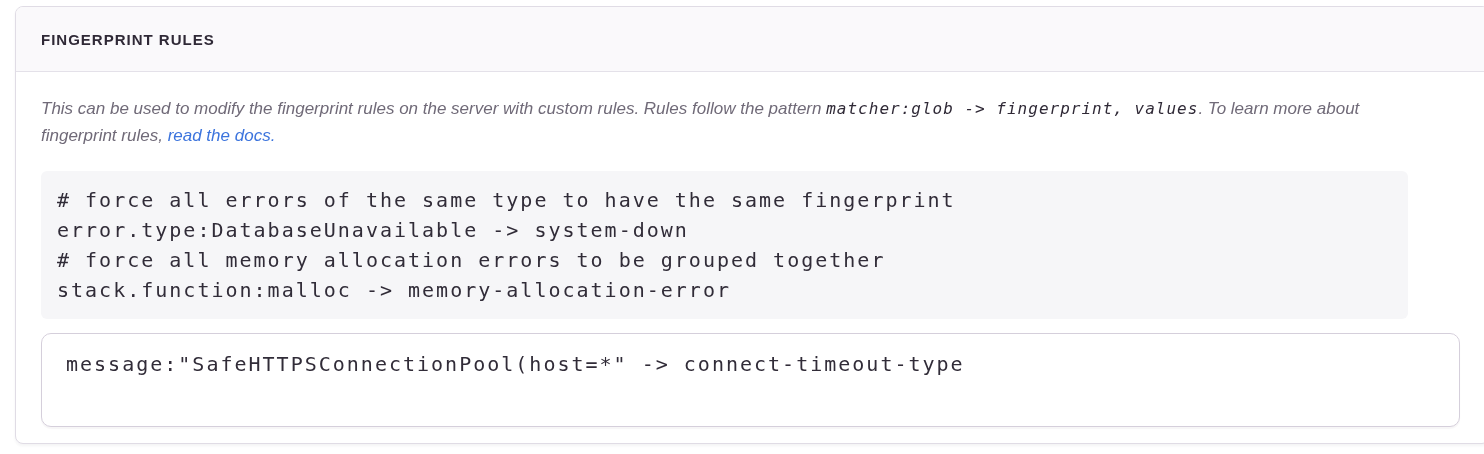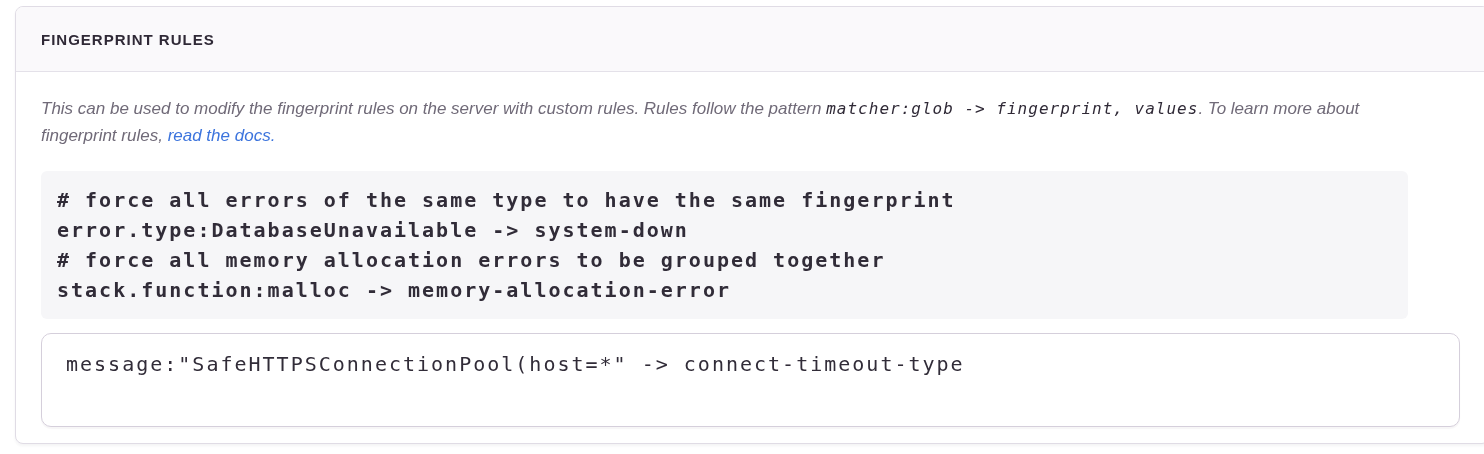--- a/index.html
+++ b/index.html
@@ -62,21 +62,20 @@
     padding: 14px 16px;
     margin-right: 56px;
     margin-bottom: 14px;
     font-family: "DejaVu Sans Mono", monospace;
     font-size: 20px;
     letter-spacing: 2px;
     line-height: 30px;
     color: #312c38;
     white-space: pre;
     overflow: hidden;
-    font-weight: bold;
   }
   .rules-textarea {
     display: block;
     width: 1419px;
     height: 94px;
     background: #ffffff;
     border: 1px solid #d5cfdb;
     border-radius: 10px;
     box-shadow: 0 2px 1px rgba(40, 30, 60, 0.04);
     padding: 16px 24px;

